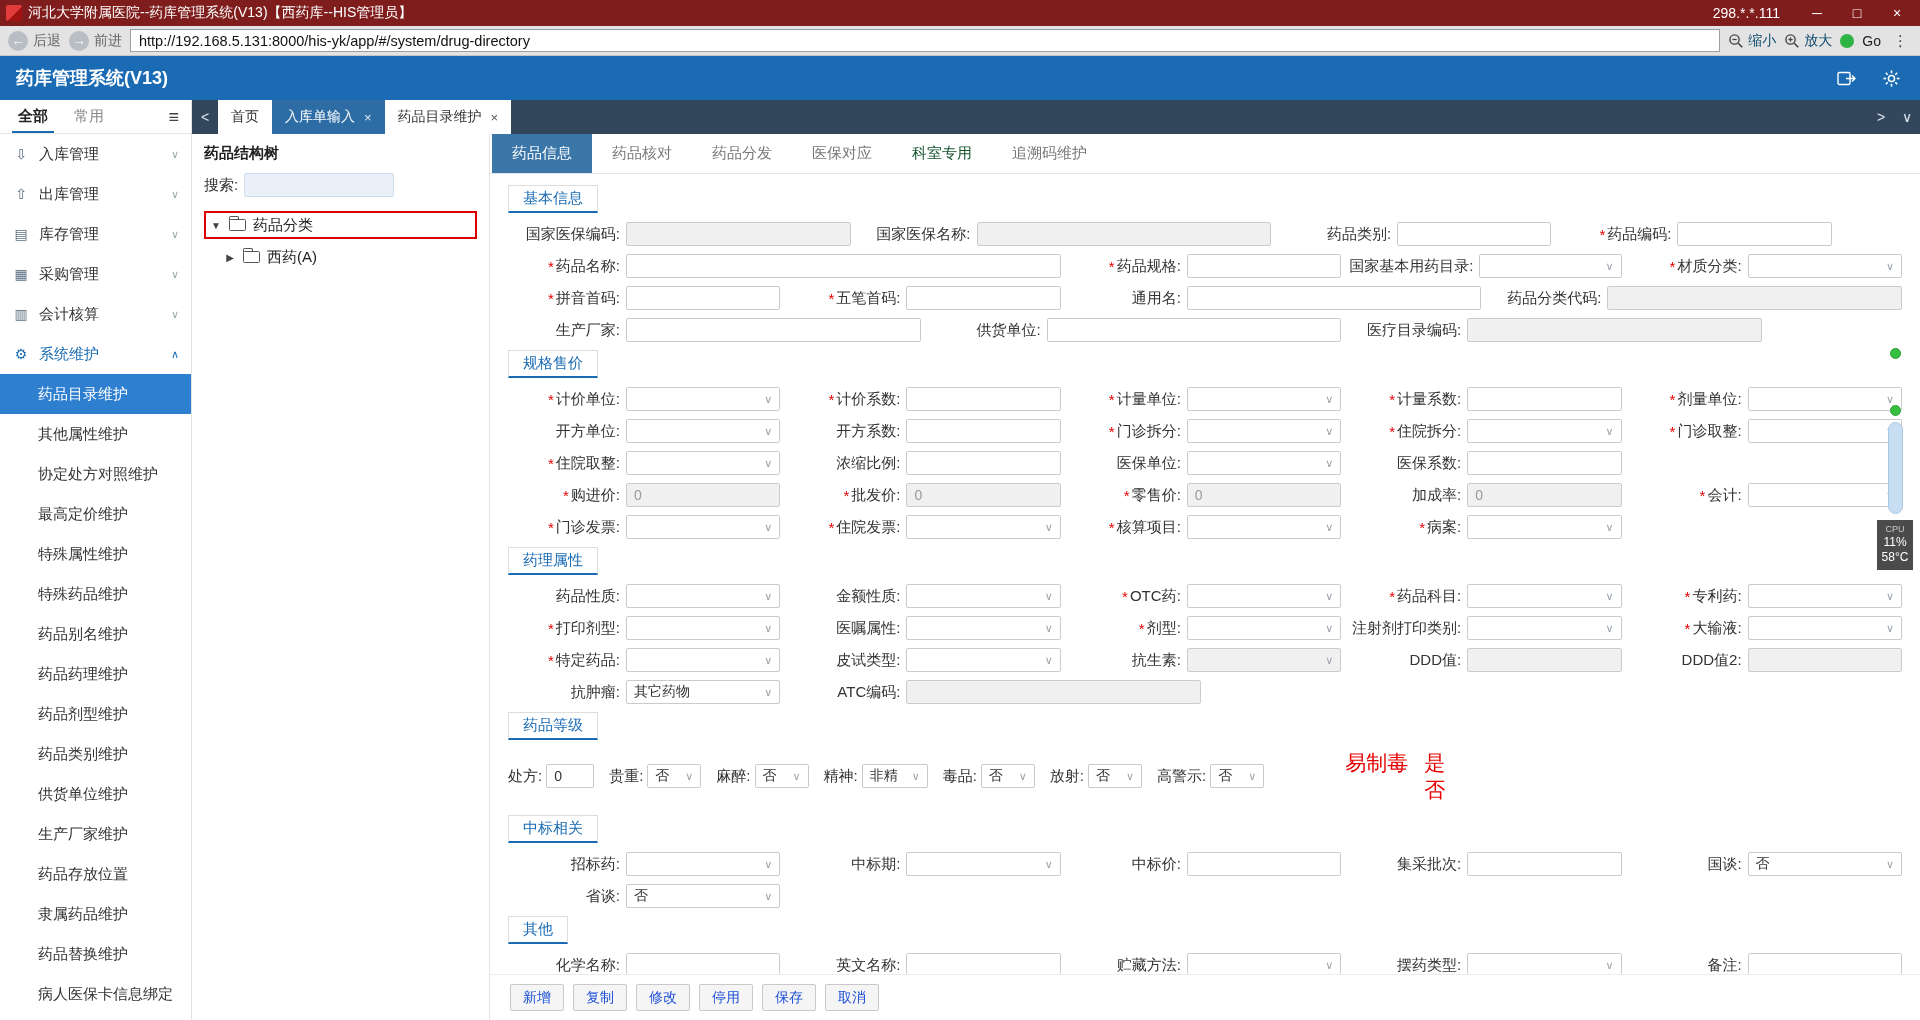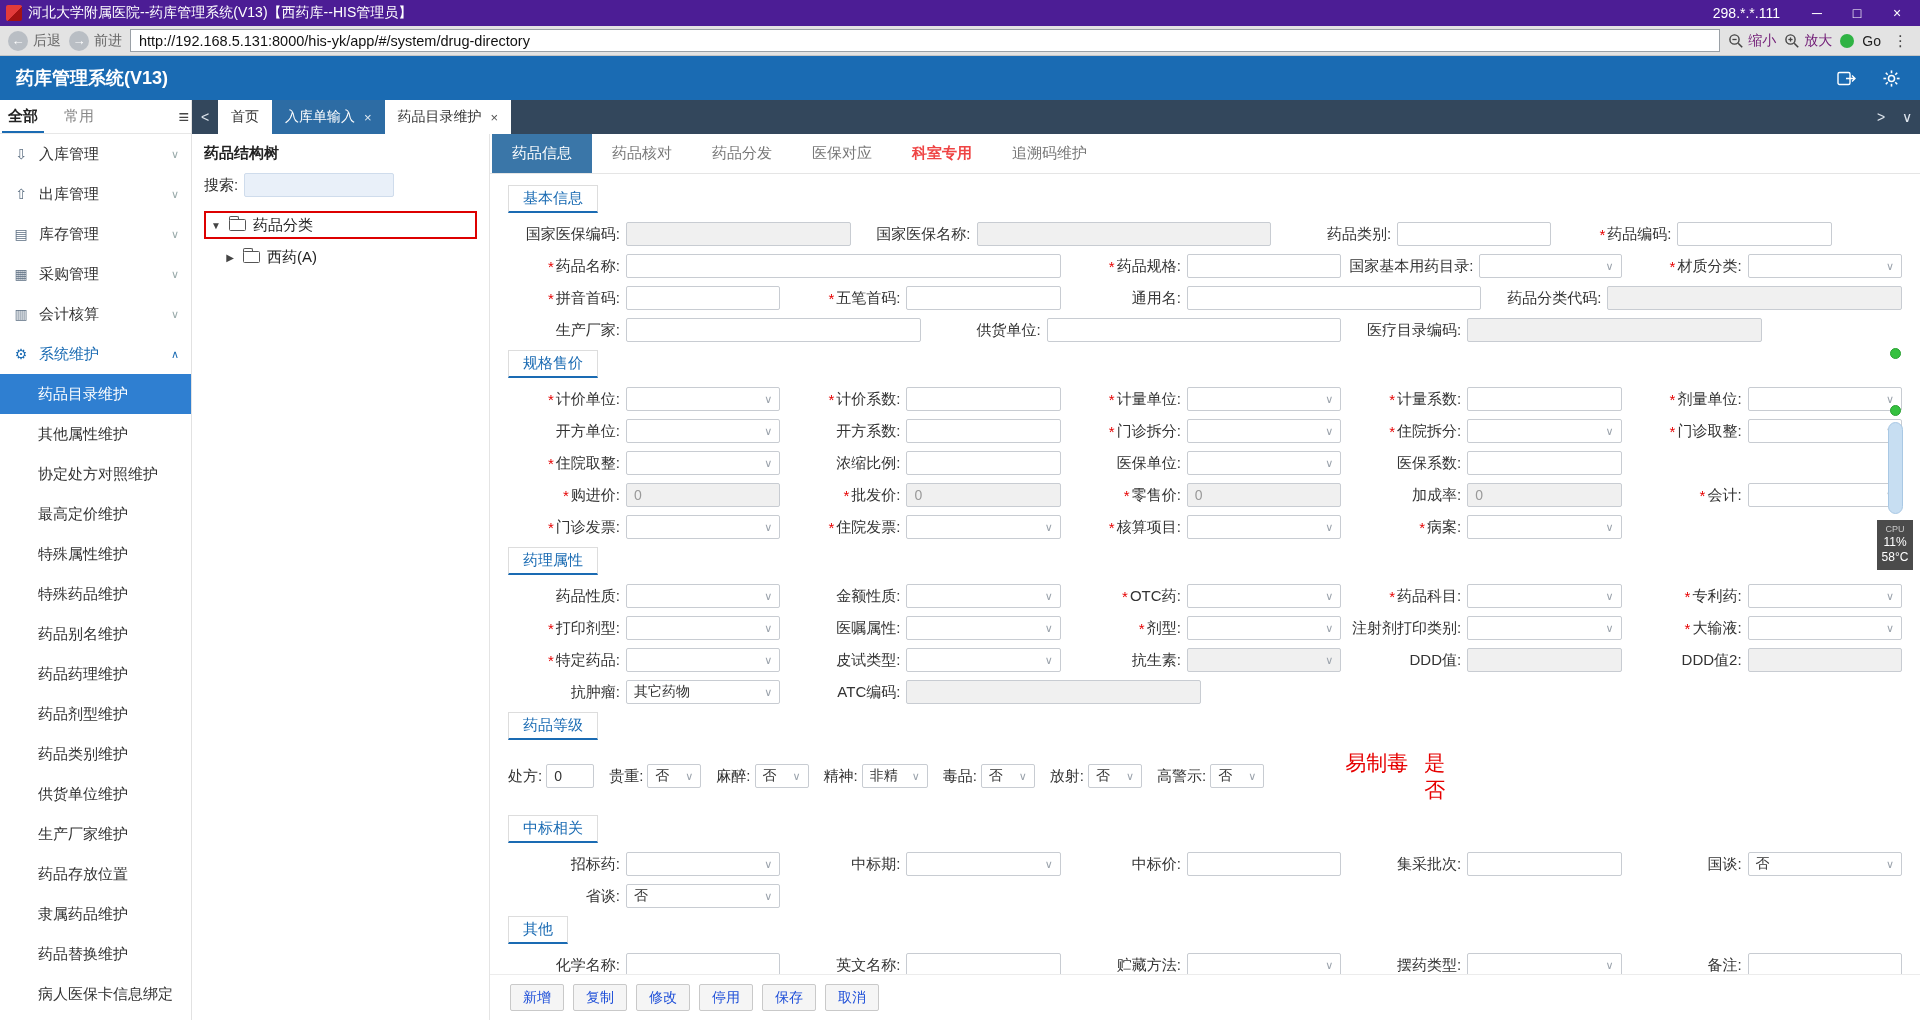--- a/index.html
+++ b/index.html
@@ -1,41 +1,41 @@
 <!DOCTYPE html>
 <html><head>
 <meta charset="utf-8">
 <style>
   *{box-sizing:border-box;margin:0;padding:0}
   html,body{width:1920px;height:1020px;overflow:hidden}
   body{font-family:"Liberation Sans","DejaVu Sans",sans-serif;font-size:15px;color:#333;background:#fff}
   .flex1{flex:1}
   
-  .titlebar{height:26px;background:#4c1d95;color:#fff;display:flex;align-items:center;padding:0 6px;font-size:14px;gap:6px}
+  .titlebar{height:26px;background:#7f1d1d;color:#fff;display:flex;align-items:center;padding:0 6px;font-size:14px;gap:6px}
   .app-icon{width:16px;height:16px;background:linear-gradient(135deg,#e23b3b 0 55%,#a31212 55% 100%);border-radius:2px;flex:0 0 auto}
   .win-title{white-space:nowrap}
   .ip{margin-right:14px}
   .win-btn{width:34px;text-align:center;height:26px;line-height:26px;cursor:default;font-size:14px}
   
   .browserbar{height:30px;background:#e3e3e3;border-bottom:1px solid #c6c6c6;display:flex;align-items:center;gap:8px;padding:0 8px}
   .nav-btn{display:flex;align-items:center;gap:5px;color:#666;font-size:14px}
   .nav-circle{width:20px;height:20px;border-radius:50%;background:#b9bec4;color:#fff;display:inline-flex;align-items:center;justify-content:center;font-size:13px}
   .urlbar{flex:1;height:23px;background:#fff;border:1px solid #9aa0a6;display:flex;align-items:center;padding:0 8px;font-size:14.5px;color:#111;white-space:nowrap;overflow:hidden}
-  .zoom-ctl{display:flex;align-items:center;gap:4px;color:#701a75;font-size:14px}
+  .zoom-ctl{display:flex;align-items:center;gap:4px;color:#0c4a6e;font-size:14px}
   .go-dot{width:14px;height:14px;border-radius:50%;background:#2fb344;display:inline-block}
   .go{font-size:14px;color:#222}
   .dots{font-size:15px;color:#444;padding:0 4px}
   
   .appheader{height:44px;background:#1a6bb3;color:#fff;display:flex;align-items:center;padding:0 16px;gap:18px}
   .h-title{font-size:18px;font-weight:bold}
   .h-icon{display:inline-flex;align-items:center;justify-content:center;width:26px;height:26px}
   
   .main{display:flex;height:920px}
   .sidebar{width:192px;flex:0 0 192px;border-right:1px solid #e2e2e2;display:flex;flex-direction:column;background:#fff}
-  .side-tabs{height:34px;display:flex;align-items:stretch;border-bottom:1px solid #e7e7e7;padding:0 2px;gap:14px}
+  .side-tabs{height:34px;display:flex;align-items:stretch;border-bottom:1px solid #e7e7e7;padding:0 12px;gap:14px}
   .side-tab{line-height:32px;padding:0 6px;color:#888}
   .side-tab.active{color:#222;font-weight:bold;border-bottom:2px solid #1a6bb3}
   .hamburger{font-size:18px;color:#444;line-height:34px}
   .menu{flex:1;overflow:hidden}
   .menu-item{height:40px;display:flex;align-items:center;padding:0 12px;gap:9px;color:#333;cursor:default}
   .mi-icon{width:18px;text-align:center;color:#5d6f82;font-size:14px}
   .chev{margin-left:auto;color:#9aa;font-size:11px}
   .menu-item.expanded,.menu-item.expanded .mi-icon,.menu-item.expanded .chev{color:#1a6bb3}
   .submenu-item{height:40px;line-height:40px;padding-left:38px;color:#333;white-space:nowrap}
   .submenu-item.active{background:#2f7fd1;color:#fff}
@@ -57,21 +57,21 @@
   .tree-row{display:flex;align-items:center;gap:7px;height:28px;margin-bottom:4px;font-size:15px;color:#222}
   .tree-row.selected{border:2px solid #dd0000;width:calc(100% - 2px);padding:0 4px}
   .tri{font-size:10px;color:#444;width:12px;text-align:center}
   .folder{width:17px;height:12px;border:1.5px solid #555;border-radius:1.5px;position:relative;flex:0 0 auto}
   .folder::before{content:"";position:absolute;top:-4.5px;left:-1.5px;width:8px;height:3px;border:1.5px solid #555;border-bottom:none;border-radius:2px 2px 0 0}
   
   .form-panel{flex:1;display:flex;flex-direction:column;min-width:0}
   .form-tabs{height:40px;display:flex;align-items:stretch;border-bottom:1px solid #e5e5e5;padding-left:2px}
   .form-tab{display:flex;align-items:center;padding:0 20px;color:#777;font-size:15px}
   .form-tab.active{background:#3a76a8;color:#fff}
-  .form-tab.emphasis{color:#ef4444;font-weight:bold}
+  .form-tab.emphasis{color:#14532d;font-weight:normal}
   .form-body{flex:1;padding:6px 18px 0 18px;overflow:hidden}
   .sec-head{margin:5px 0 9px 0}
   .sec-tab{display:inline-block;padding:3px 14px;border:1px solid #ddd;border-bottom:2px solid #1a6bb3;color:#1a6bb3;font-size:15px;background:#fff}
   .grid-row{display:grid;grid-template-columns:repeat(20,1fr);column-gap:8px;margin-bottom:8px}
   .field{display:flex;align-items:center;min-width:0}
   .flabel{display:flex;justify-content:flex-end;align-items:center;min-width:118px;padding-right:6px;white-space:nowrap;color:#333}
   .req{color:#e60000;margin-right:2px}
   .ltext::after{content:":"}
   .ctl{flex:1;min-width:0;height:24px;border:1px solid #c8ccd2;border-radius:2px;background:#fff;display:flex;align-items:center;padding:0 7px;font-size:14px;color:#333}
   .ctl.disabled{background:#f0f0f0;color:#999}

